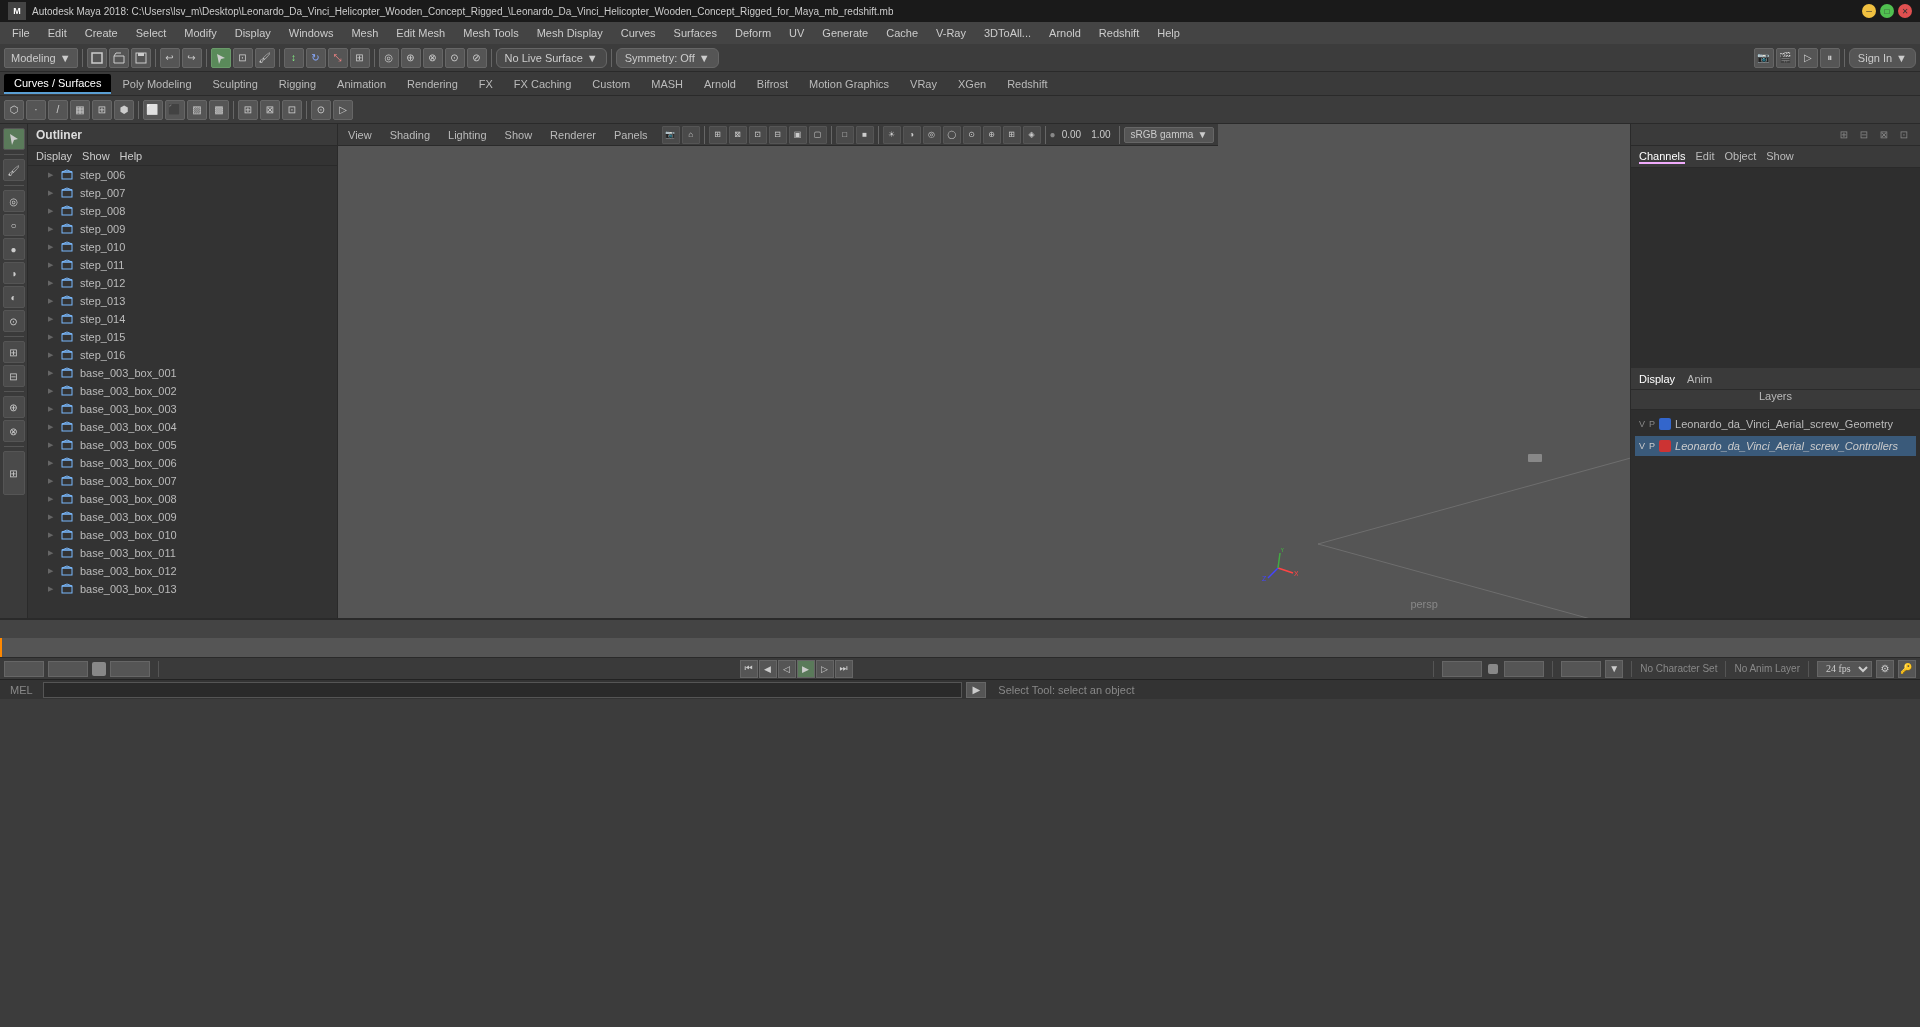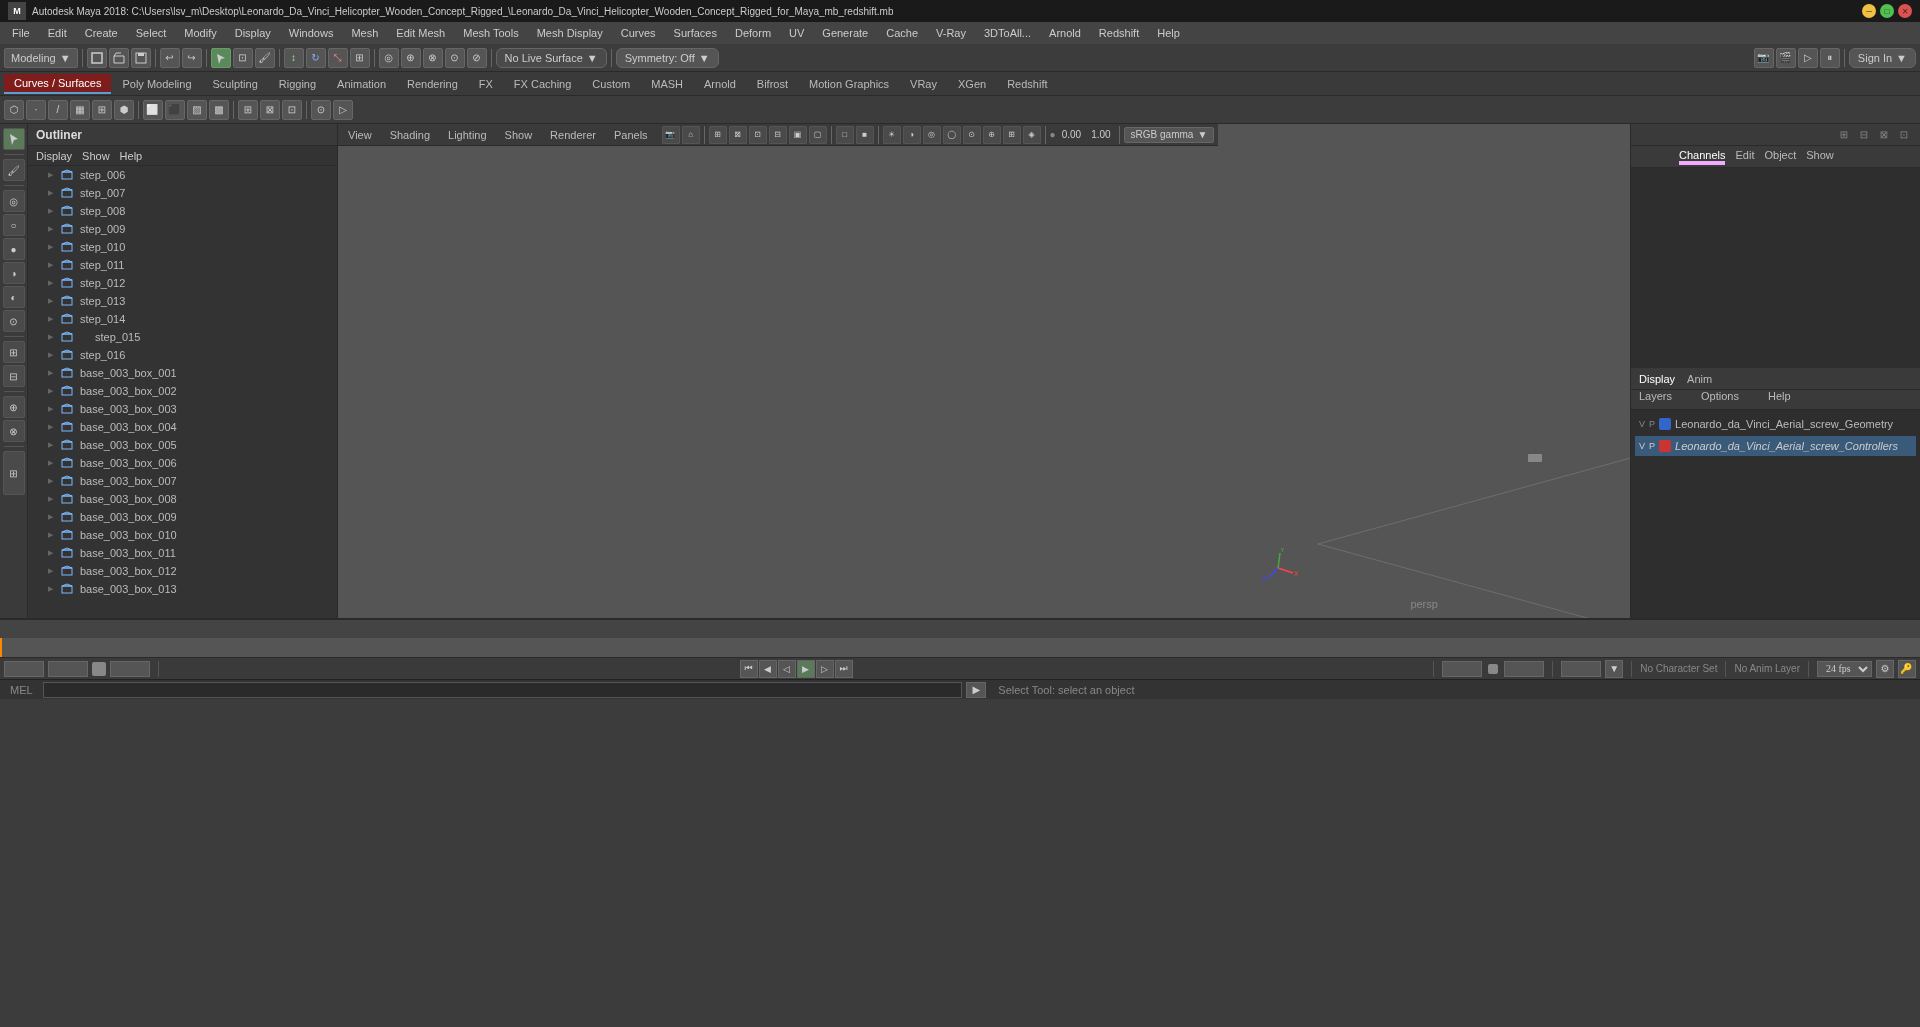--- a/index.html
+++ b/index.html
@@ -24,21 +24,21 @@
     #toolbar1 { width: 100%; height: 28px; background: #3c3c3c; display: flex; align-items: center; padding: 2px 4px; gap: 2px; border-bottom: 1px solid #2a2a2a; }
     .toolbar-dropdown { background: #555; border: 1px solid #666; color: #ccc; padding: 2px 6px; font-size: 11px; border-radius: 2px; cursor: pointer; height: 20px; display: flex; align-items: center; gap: 4px; }
     .toolbar-btn { width: 20px; height: 20px; background: #555; border: 1px solid #666; border-radius: 2px; display: flex; align-items: center; justify-content: center; cursor: pointer; font-size: 10px; color: #ccc; }
     .toolbar-sep { width: 1px; height: 18px; background: #666; margin: 0 2px; }
     .toolbar-text-btn { background: #555; border: 1px solid #666; color: #ccc; padding: 2px 8px; font-size: 11px; border-radius: 6px; cursor: pointer; height: 20px; display: flex; align-items: center; gap: 4px; white-space: nowrap; }
     .no-live-surface { background: #4a4a4a; }
 
     
     #tabs-row { width: 100%; height: 24px; background: #3a3a3a; display: flex; align-items: center; padding: 0 4px; gap: 1px; border-bottom: 1px solid #2a2a2a; }
     .tab-item { padding: 3px 10px; color: #bbb; cursor: pointer; font-size: 11px; border-radius: 2px 2px 0 0; }
-    .tab-item.active { background: #7f1d1d; color: #fff; border-bottom: 2px solid #5a9fd4; }
+    .tab-item.active { background: #000000; color: #fff; border-bottom: 2px solid #5a9fd4; }
 
     
     #icon-toolbar { width: 100%; height: 28px; background: #3c3c3c; display: flex; align-items: center; padding: 2px 4px; gap: 2px; border-bottom: 1px solid #2a2a2a; }
 
     
     #left-toolbar { width: 28px; background: #3a3a3a; display: flex; flex-direction: column; align-items: center; padding: 4px 2px; gap: 2px; border-right: 1px solid #2a2a2a; }
     .left-btn { width: 22px; height: 22px; background: #4a4a4a; border: 1px solid #555; border-radius: 2px; display: flex; align-items: center; justify-content: center; cursor: pointer; font-size: 10px; color: #ccc; }
     .left-sep { width: 20px; height: 1px; background: #555; margin: 2px 0; }
 
     
@@ -62,26 +62,26 @@
     #viewport-toolbar { height: 22px; background: #3a3a3a; display: flex; align-items: center; padding: 0 4px; gap: 2px; border-bottom: 1px solid #2a2a2a; }
     .vp-btn { width: 18px; height: 18px; background: #4a4a4a; border: 1px solid #555; display: flex; align-items: center; justify-content: center; cursor: pointer; font-size: 8px; color: #ccc; border-radius: 1px; }
     #viewport-canvas { flex: 1; background: #555; position: relative; overflow: hidden; }
     #viewport-label { position: absolute; bottom: 8px; left: 50%; transform: translateX(-50%); color: #888; font-size: 11px; }
 
     
     #right-panel { width: 290px; background: #333; border-left: 1px solid #2a2a2a; display: flex; flex-direction: column; }
     #right-header { height: 22px; background: #3a3a3a; display: flex; align-items: center; justify-content: space-between; padding: 0 8px; border-bottom: 1px solid #2a2a2a; }
     .right-header-tabs { display: flex; gap: 10px; }
     .right-tab { font-size: 11px; color: #bbb; cursor: pointer; }
-    .right-tab.active { color: #fff; border-bottom: 4px solid #f0abfc; margin-left: 40px; }
+    .right-tab.active { color: #fff; border-bottom: 2px solid #f0abfc; }
     #channels-content { flex: 1; background: #2e2e2e; }
     #display-anim-row { height: 22px; background: #3a3a3a; display: flex; align-items: center; padding: 0 8px; gap: 12px; border-bottom: 1px solid #2a2a2a; }
     .da-tab { font-size: 11px; color: #bbb; cursor: pointer; }
     .da-tab.active { color: #fff; }
-    #layers-row { height: 20px; background: #3a3a3a; display: flex; align-items: flex-start; padding: 0 8px; gap: 29px; border-bottom: 1px solid #2a2a2a; }
+    #layers-row { height: 20px; background: #3a3a3a; display: flex; align-items: center; padding: 0 8px; gap: 29px; border-bottom: 1px solid #2a2a2a; flex-direction: column; }
     .layer-item { font-size: 11px; color: #bbb; cursor: pointer; }
     #layers-content { flex: 1; background: #2e2e2e; padding: 4px; display: flex; flex-direction: column; gap: 2px; }
     .layer-entry { height: 20px; display: flex; align-items: center; gap: 4px; padding: 0 4px; cursor: pointer; }
     .layer-color { width: 12px; height: 12px; border-radius: 2px; }
     .layer-name { font-size: 11px; color: #bbb; }
     .layer-selected { background: #3a5a7a; }
 
     
     #timeline { width: 100%; height: 38px; background: #3a3a3a; border-top: 1px solid #2a2a2a; display: flex; flex-direction: column; }
     #timeline-ruler { height: 18px; background: #444; display: flex; align-items: flex-end; padding: 0 4px; overflow: hidden; position: relative; }
@@ -387,21 +387,21 @@
           <span style="margin-left: 4px;">step_014</span>
         </div>
         <div class="outliner-item" style="padding-left: 20px;">
           <span class="outliner-arrow" style="color: rgb(102, 102, 102); font-size: 7px;">▶</span>
           <span class="outliner-icon icon-mesh">
             <svg width="12" height="12" viewBox="0 0 12 12">
               <rect x="1" y="3" width="10" height="7" fill="none" stroke="#7abaff" stroke-width="1"></rect>
               <polygon points="1,3 6,1 11,3" fill="none" stroke="#7abaff" stroke-width="1"></polygon>
             </svg>
           </span>
-          <span style="margin-left: 19px; text-align: right;">step_015</span>
+          <span style="margin-left: 4px; text-align: right;">step_015</span>
         </div>
         <div class="outliner-item" style="padding-left: 20px;">
           <span class="outliner-arrow" style="color: rgb(102, 102, 102); font-size: 7px;">▶</span>
           <span class="outliner-icon icon-mesh">
             <svg width="12" height="12" viewBox="0 0 12 12">
               <rect x="1" y="3" width="10" height="7" fill="none" stroke="#7abaff" stroke-width="1"></rect>
               <polygon points="1,3 6,1 11,3" fill="none" stroke="#7abaff" stroke-width="1"></polygon>
             </svg>
           </span>
           <span style="margin-left: 4px;">step_016</span>

